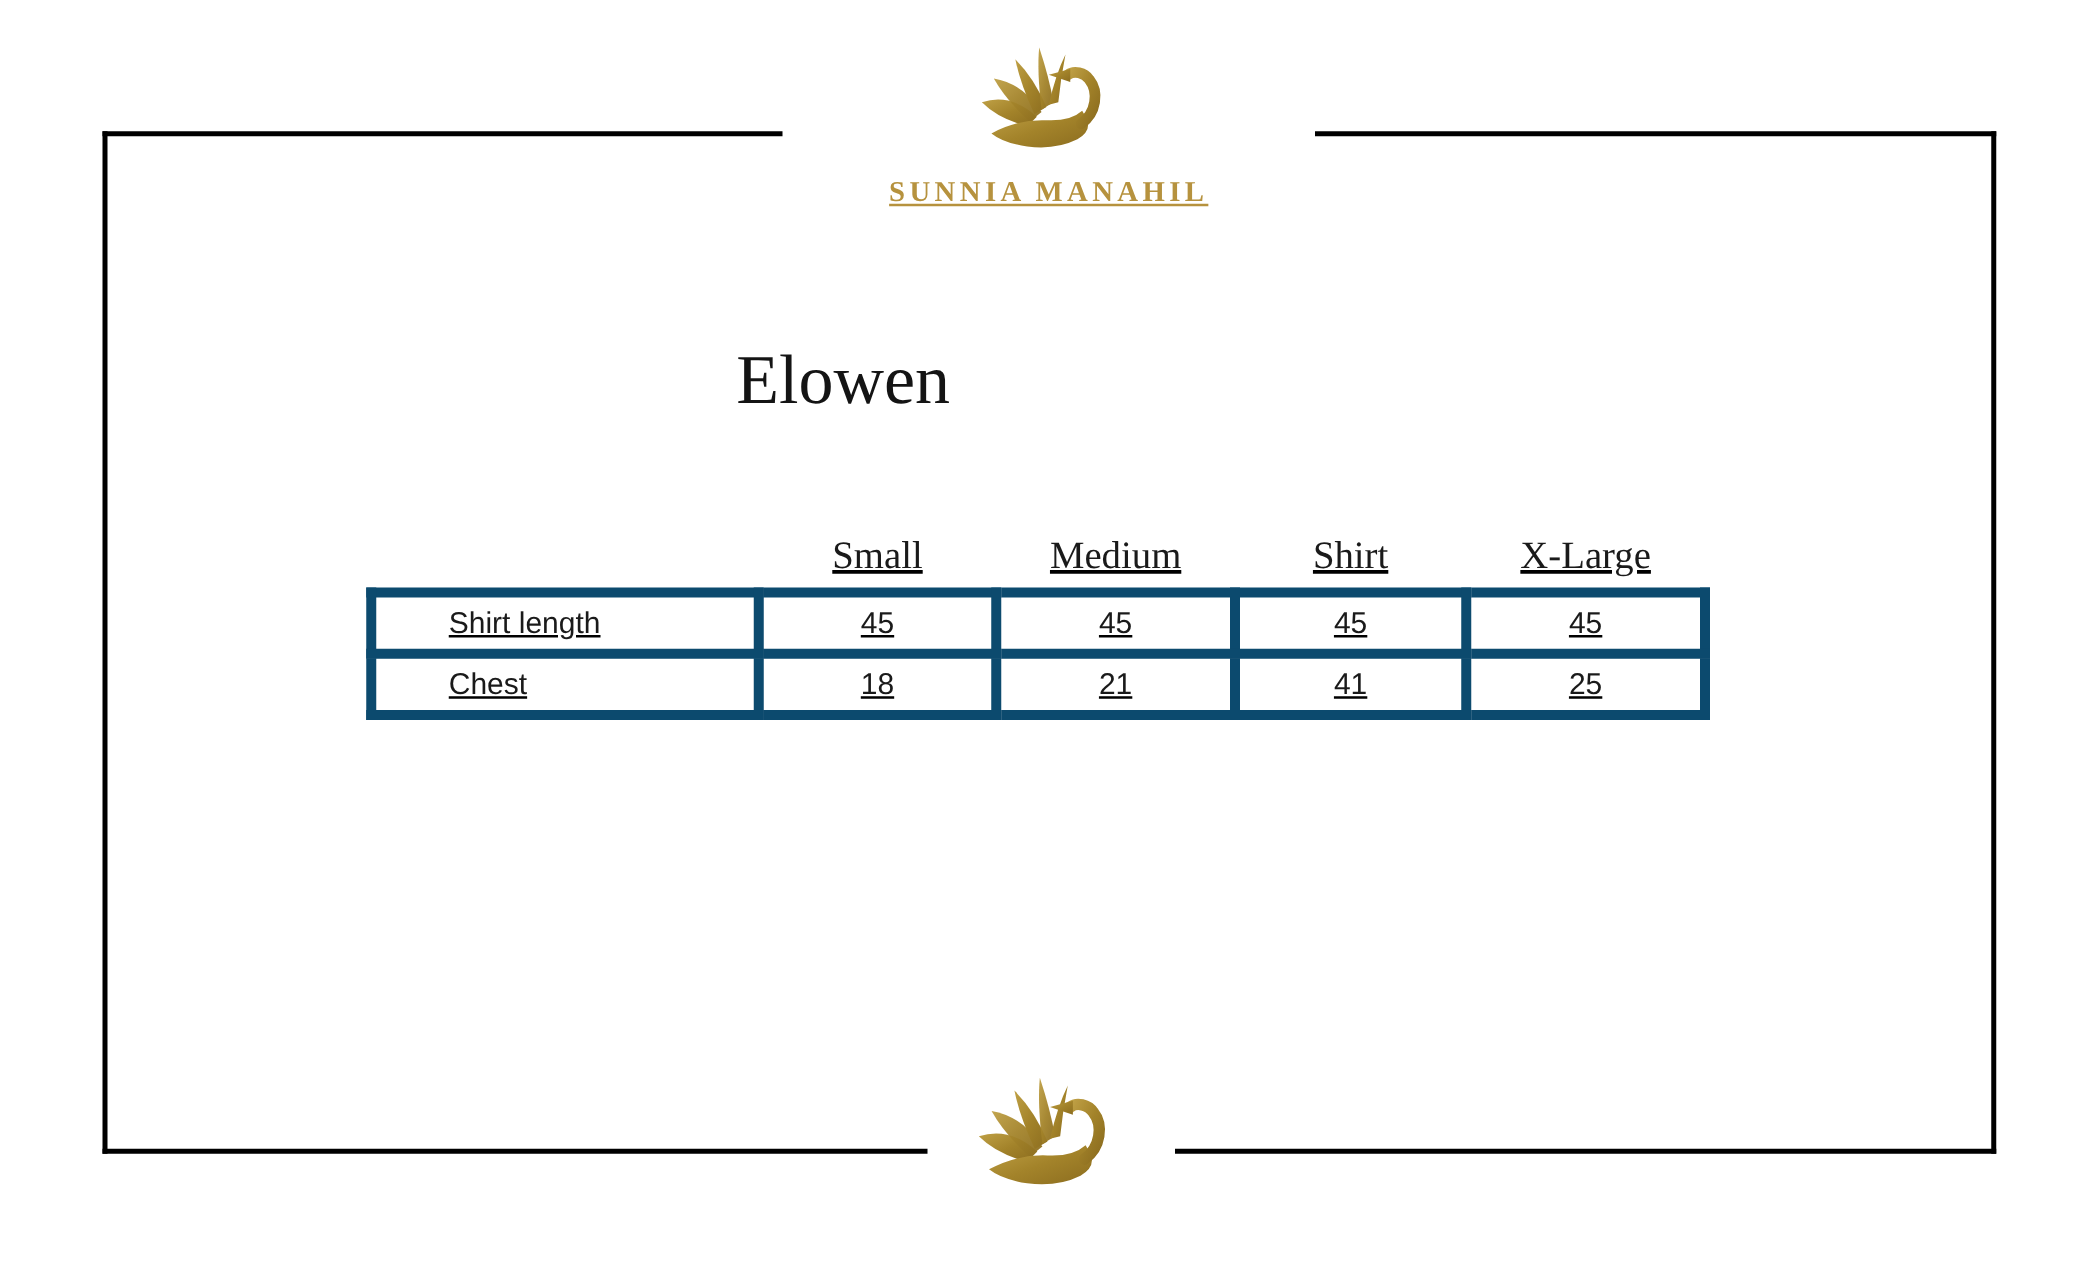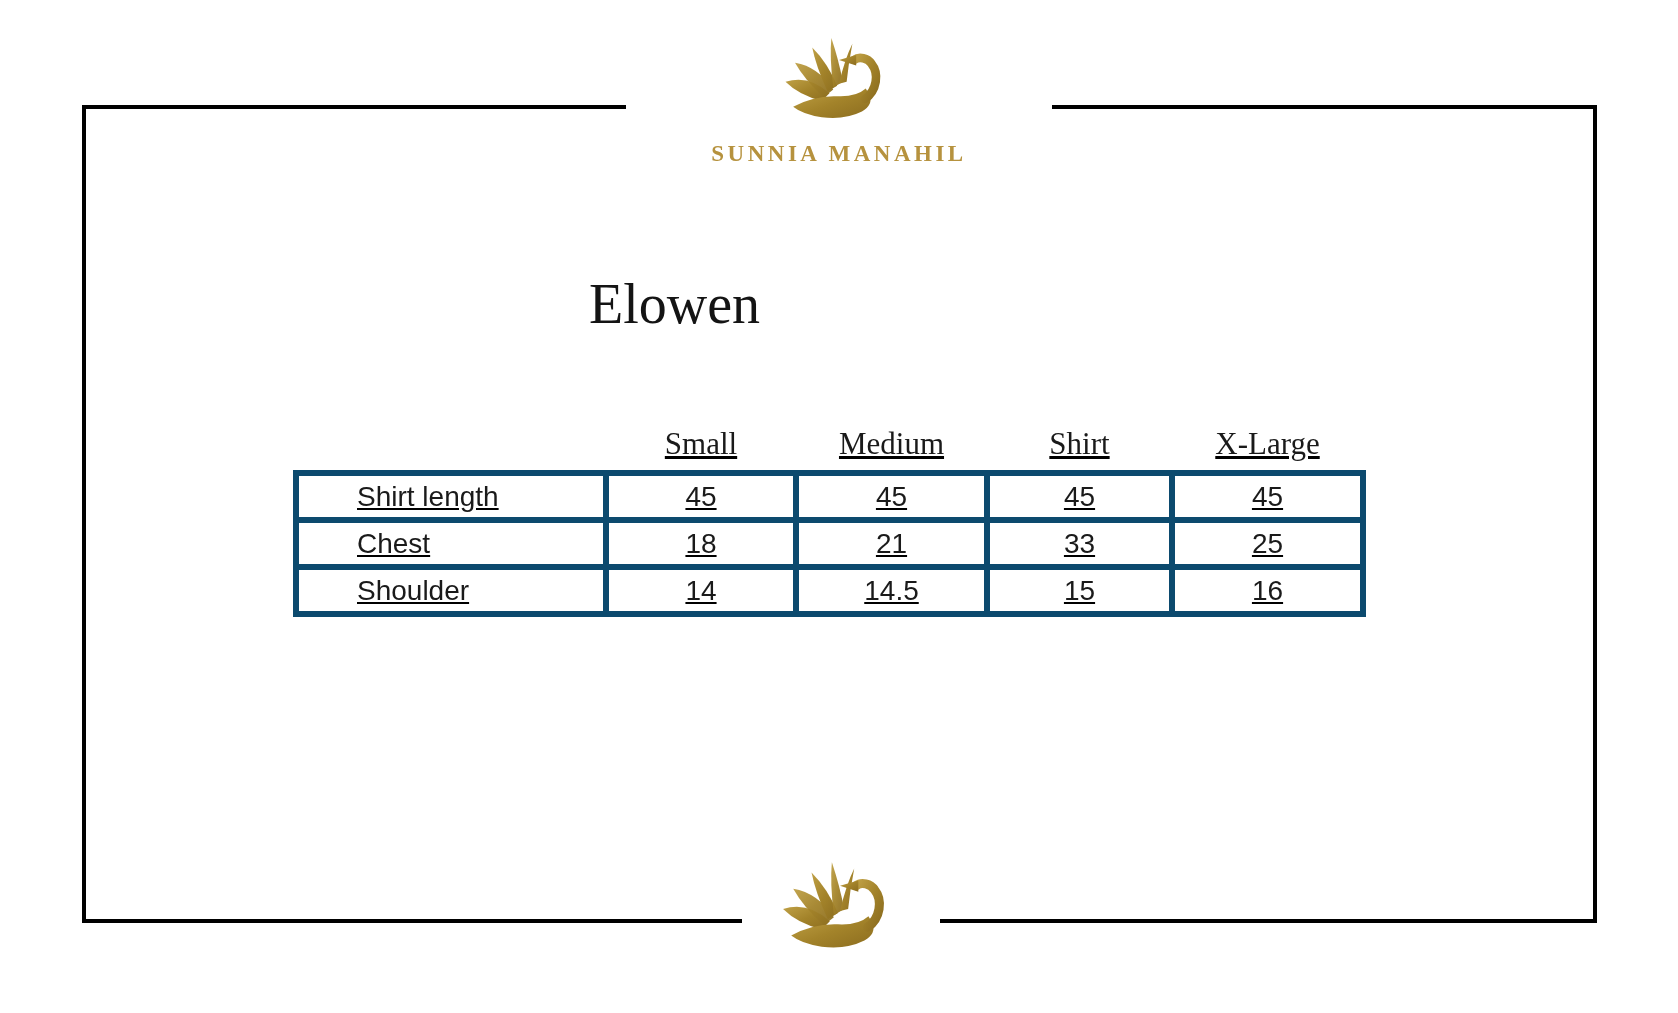--- a/index.html
+++ b/index.html
@@ -39,20 +39,21 @@
   .brand-name {
     position: absolute;
     left: 0; top: 141px;
     width: 1678px;
     text-align: center;
     font-family: "Liberation Serif", serif;
     font-weight: bold;
     font-size: 23px;
     letter-spacing: 3.5px;
     color: #b6923e;
+    text-decoration: underline;
   }
 
   
   .product-title {
     position: absolute;
     left: 0; top: 272px;
     width: 1349px;
     text-align: center;
     font-family: "Liberation Serif", serif;
     font-weight: 500;
@@ -77,23 +78,23 @@
     font-weight: normal;
     font-size: 31px;
     color: #1a1a1a;
     text-align: center;
     height: 52px;
     vertical-align: bottom;
     padding: 0 0 8px 0;
     border: none;
   }
   table.size-table td {
-    border: 6px solid #0c4a6e;
+    border: 8px solid #0c4a6e;
     height: 41px;
-    font-size: 28px;
+    font-size: 24px;
     color: #1a1a1a;
     text-align: center;
     padding: 0;
   }
   table.size-table td.row-label {
     text-align: left;
     padding-left: 58px;
   }
 
   .swan-fill  { fill: url(#goldGrad); }
@@ -159,29 +160,22 @@
           <td class="row-label">Shirt length</td>
           <td>45</td>
           <td>45</td>
           <td>45</td>
           <td>45</td>
         </tr>
         <tr>
           <td class="row-label">Chest</td>
           <td>18</td>
           <td>21</td>
-          <td>33</td>
+          <td>41</td>
           <td>25</td>
-        </tr>
-        <tr>
-          <td class="row-label">Shoulder</td>
-          <td>14</td>
-          <td>14.5</td>
-          <td>15</td>
-          <td>16</td>
         </tr>
       </tbody>
     </table>
   </div>
 
   <svg class="logo-bottom" viewBox="0 0 120 90" xmlns="http://www.w3.org/2000/svg">
     <path class="swan-fill" d="M4,48 Q28,40 50,60 L42,68 Q18,62 4,48 Z"></path>
     <path class="swan-fill" d="M14,28 Q38,32 54,56 L44,64 Q24,46 14,28 Z" fill-opacity="0.95"></path>
     <path class="swan-fill" d="M32,12 Q48,28 58,52 L48,58 Q36,32 32,12 Z"></path>
     <path class="swan-fill" d="M52,2 Q60,26 64,48 L54,54 Q50,22 52,2 Z" fill-opacity="0.95"></path>

